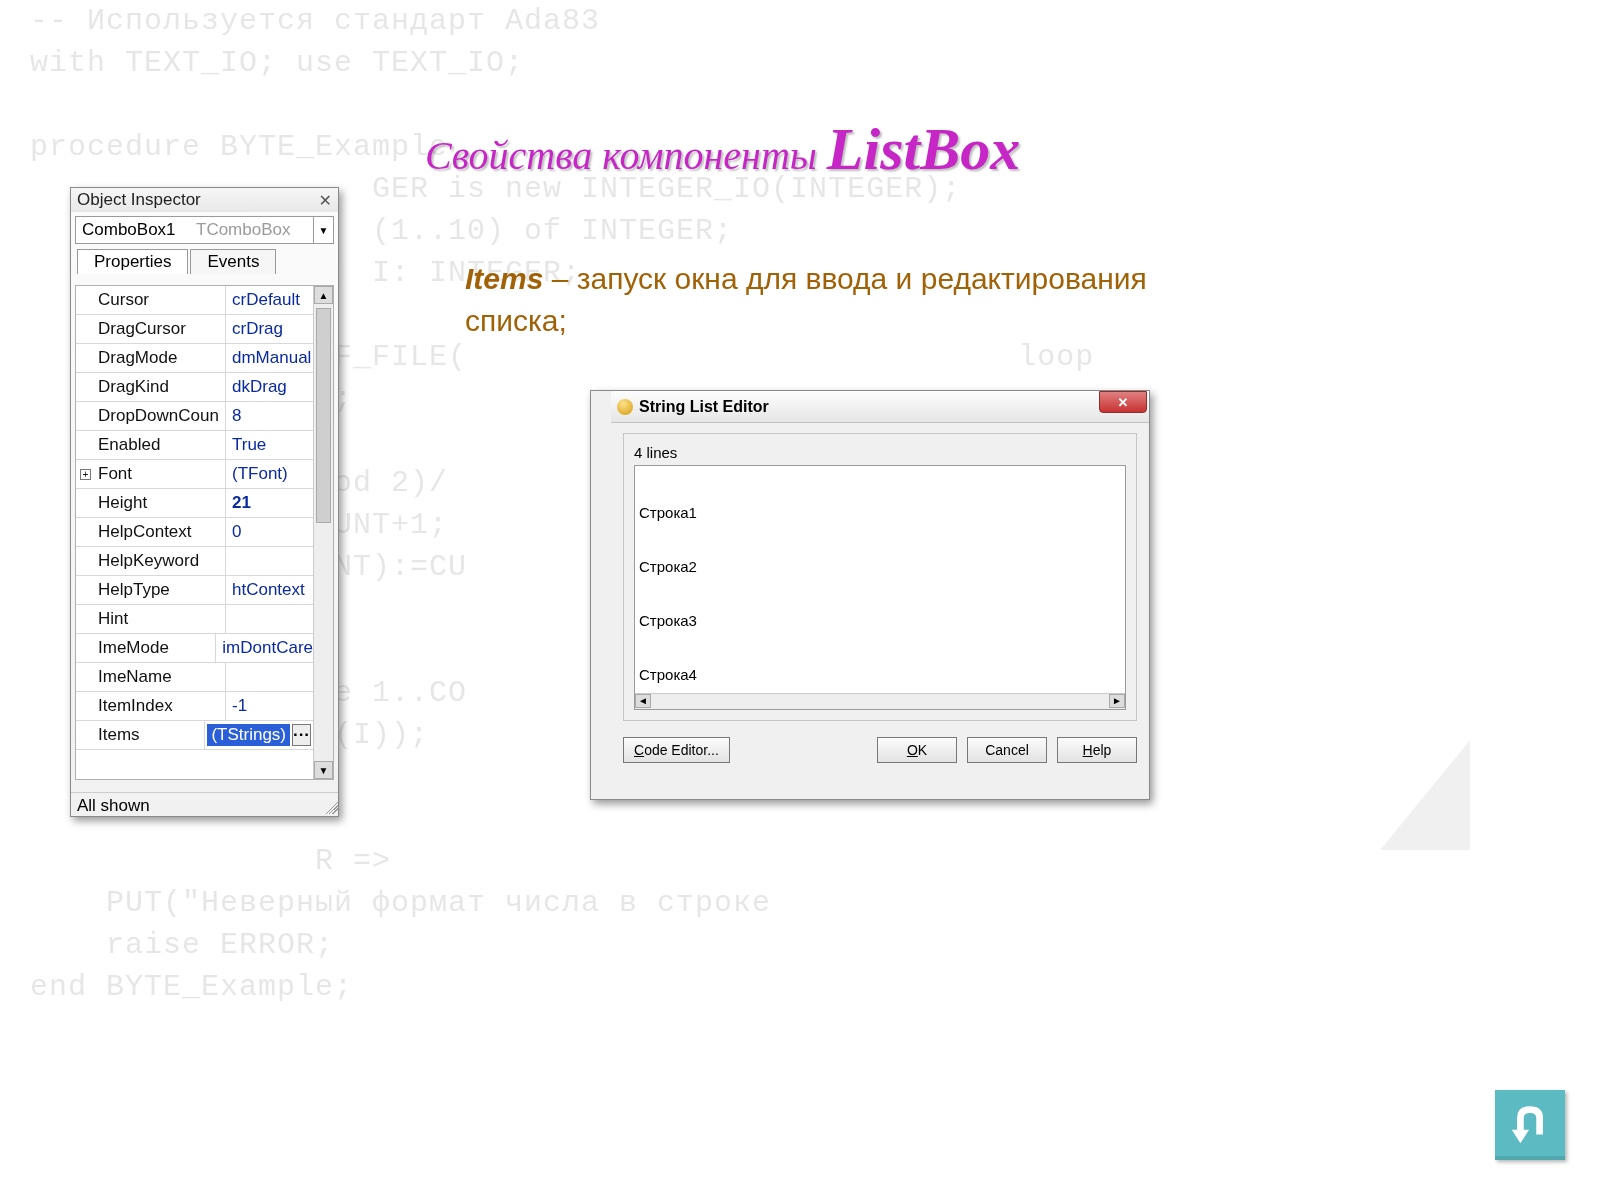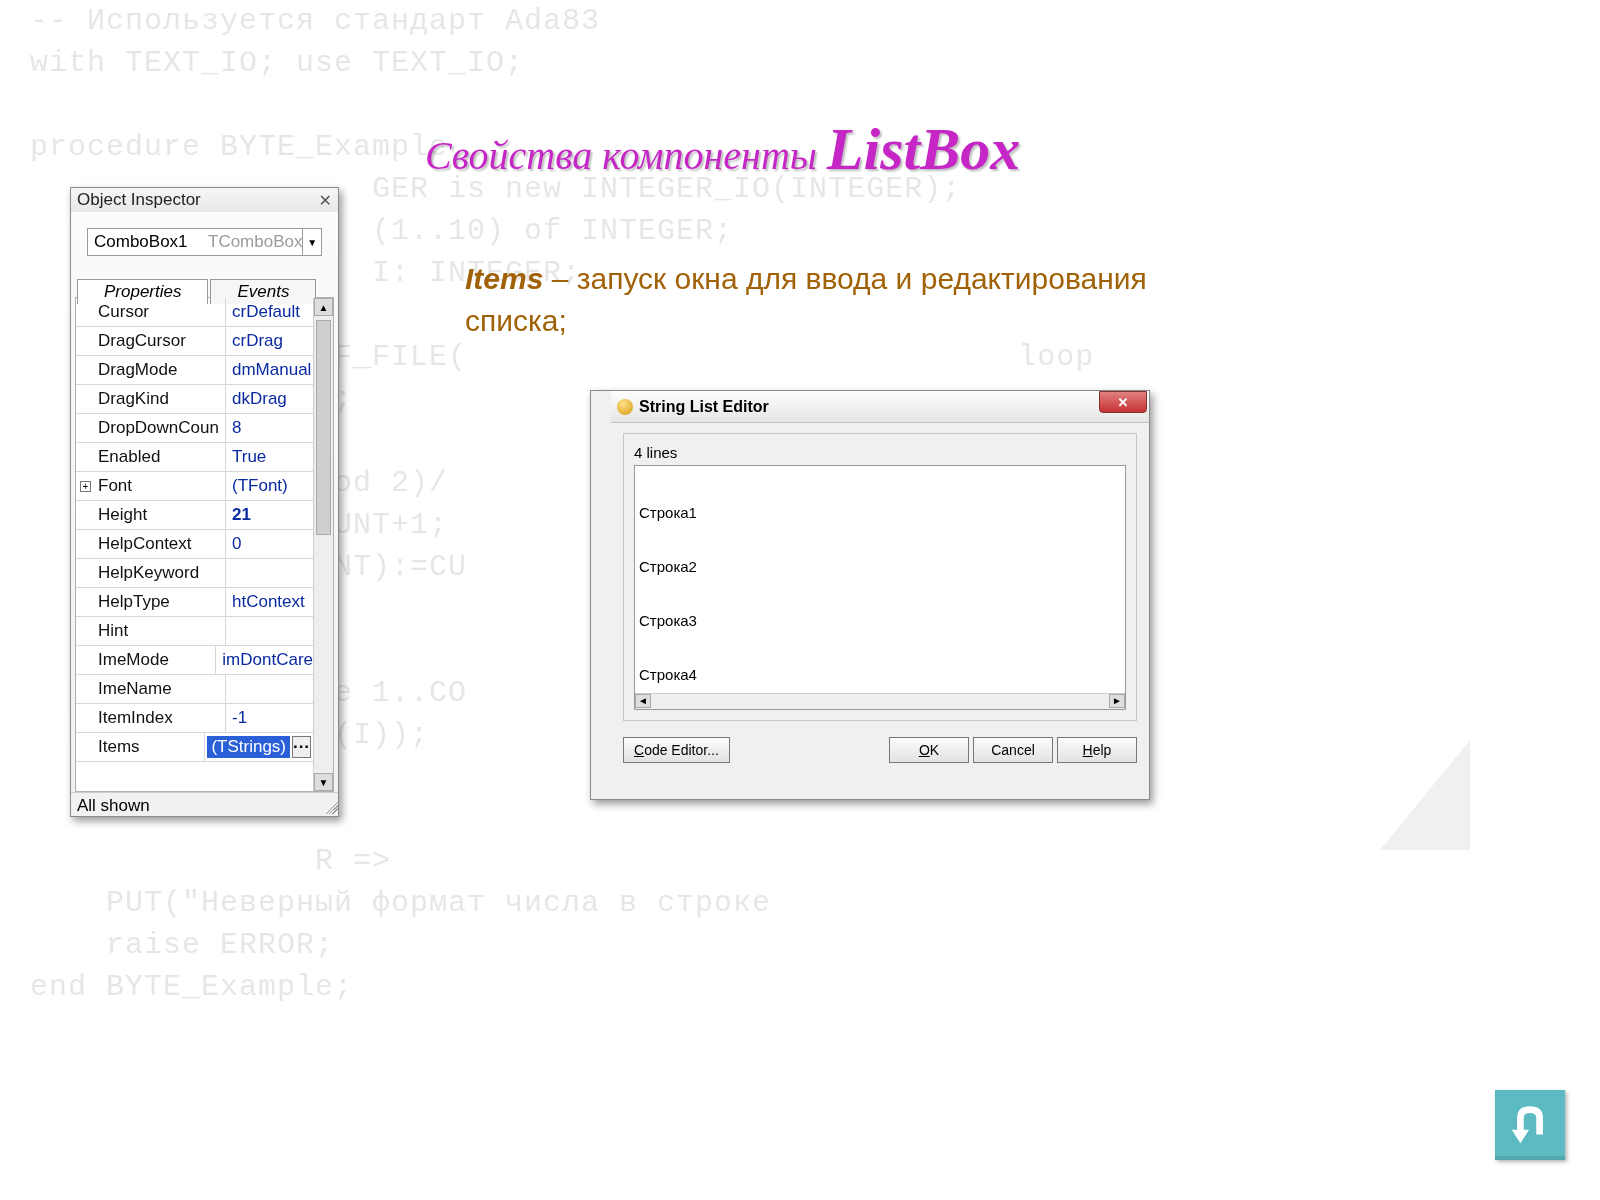--- a/index.html
+++ b/index.html
@@ -79,21 +79,21 @@
     color: #222;
     justify-content: space-between;
   }
   .oi-titlebar .close {
     font-size: 16px;
     color: #555;
     cursor: pointer;
   }
   .oi-combo {
     height: 28px;
-    margin: 16px;
+    margin: 4px;
     border: 1px solid #9a9a9a;
     background: #fff;
     display: flex;
     align-items: center;
     font-size: 17px;
   }
   .oi-combo .name { flex: 0 0 120px; padding-left: 6px; }
   .oi-combo .type { color: #9b9b9b; flex: 1; }
   .oi-combo .arrow {
     width: 20px; height: 100%;
@@ -103,29 +103,28 @@
   }
   .oi-tabs {
     display: flex;
     gap: 2px;
     margin: 2px 6px 0 6px;
     font-size: 17px;
   }
   .oi-tab {
     border: 1px solid #999;
     border-bottom: none;
-    padding: 2px 26px;
+    padding: 2px 16px;
     background: #f6f6f6;
     position: relative;
-    top: 7px;
-    font-style: italic;
+    top: 1px;
   }
   .oi-tab.active { background: #fff; }
   .oi-grid {
-    margin: 0 4px;
+    margin: 12px 4px;
     border: 1px solid #b0b0b0;
     background: #fff;
     height: 495px;
     display: flex;
   }
   .oi-rows { flex: 1; overflow: hidden; }
   .oi-row {
     display: flex;
     height: 29px;
     border-bottom: 1px solid #d8d8d8;
@@ -258,21 +257,21 @@
   .sle-hscroll {
     height: 16px;
     background:#eee;
     border-top:1px solid #ccc;
     position:absolute;bottom:0;left:0;right:0;
     display:flex;justify-content:space-between;
   }
   .sle-hscroll .hb { width:16px;height:14px;background:#ddd;border:1px solid #aaa;font-size:10px;text-align:center; }
   .sle-buttons {
     display:flex;
-    gap:4px;
+    gap:10px;
     padding: 10px 12px 12px 12px;
     align-items:center;
   }
   .sle-buttons .spacer { flex:1; }
   .sle-btn {
     min-width: 80px;
     height: 26px;
     border: 1px solid #777;
     background: linear-gradient(#fcfcfc,#e2e2e2);
     font-size: 14px;

